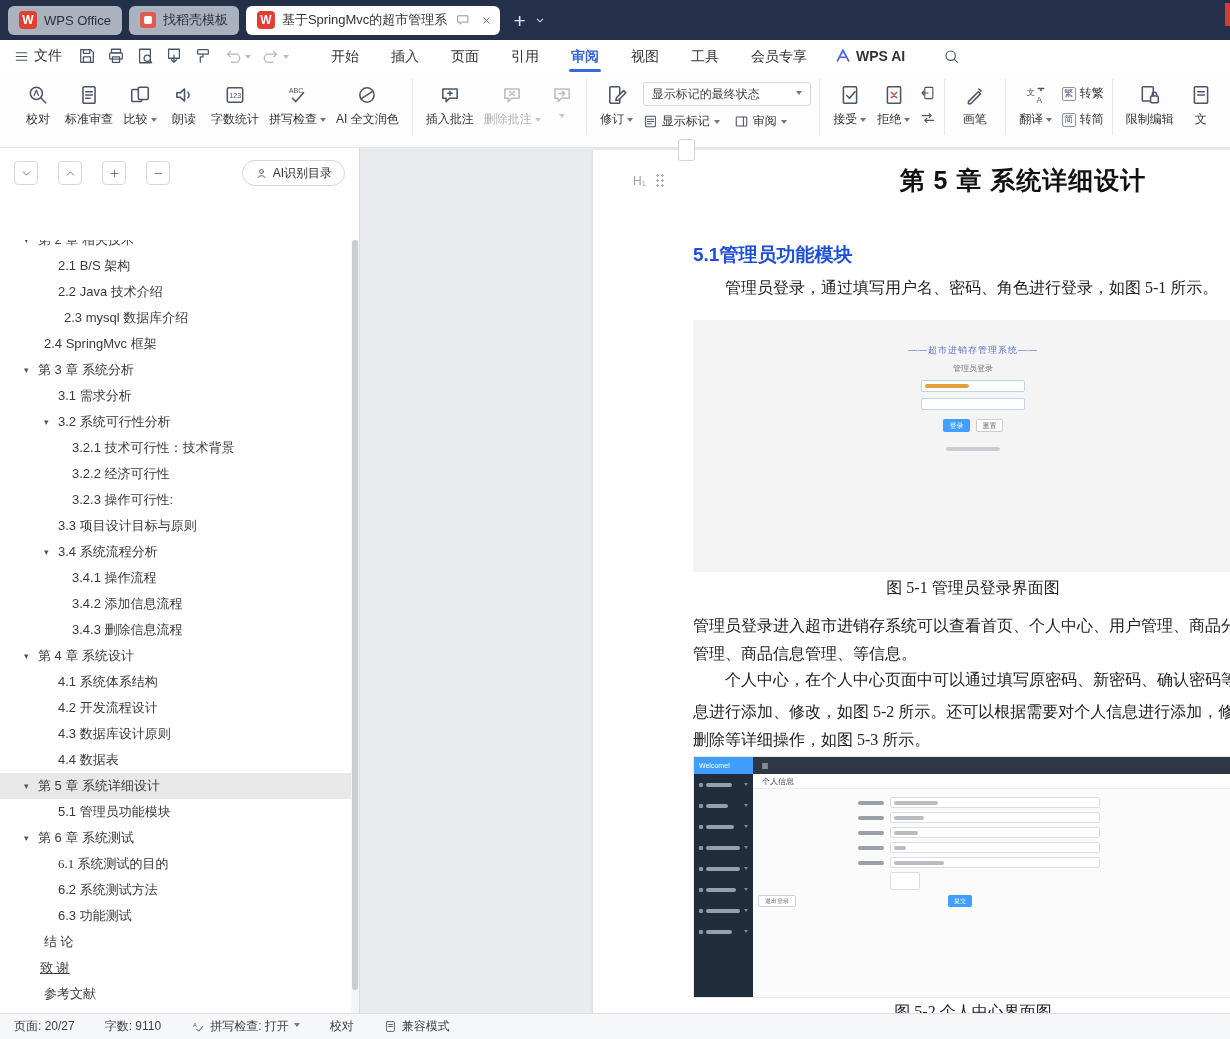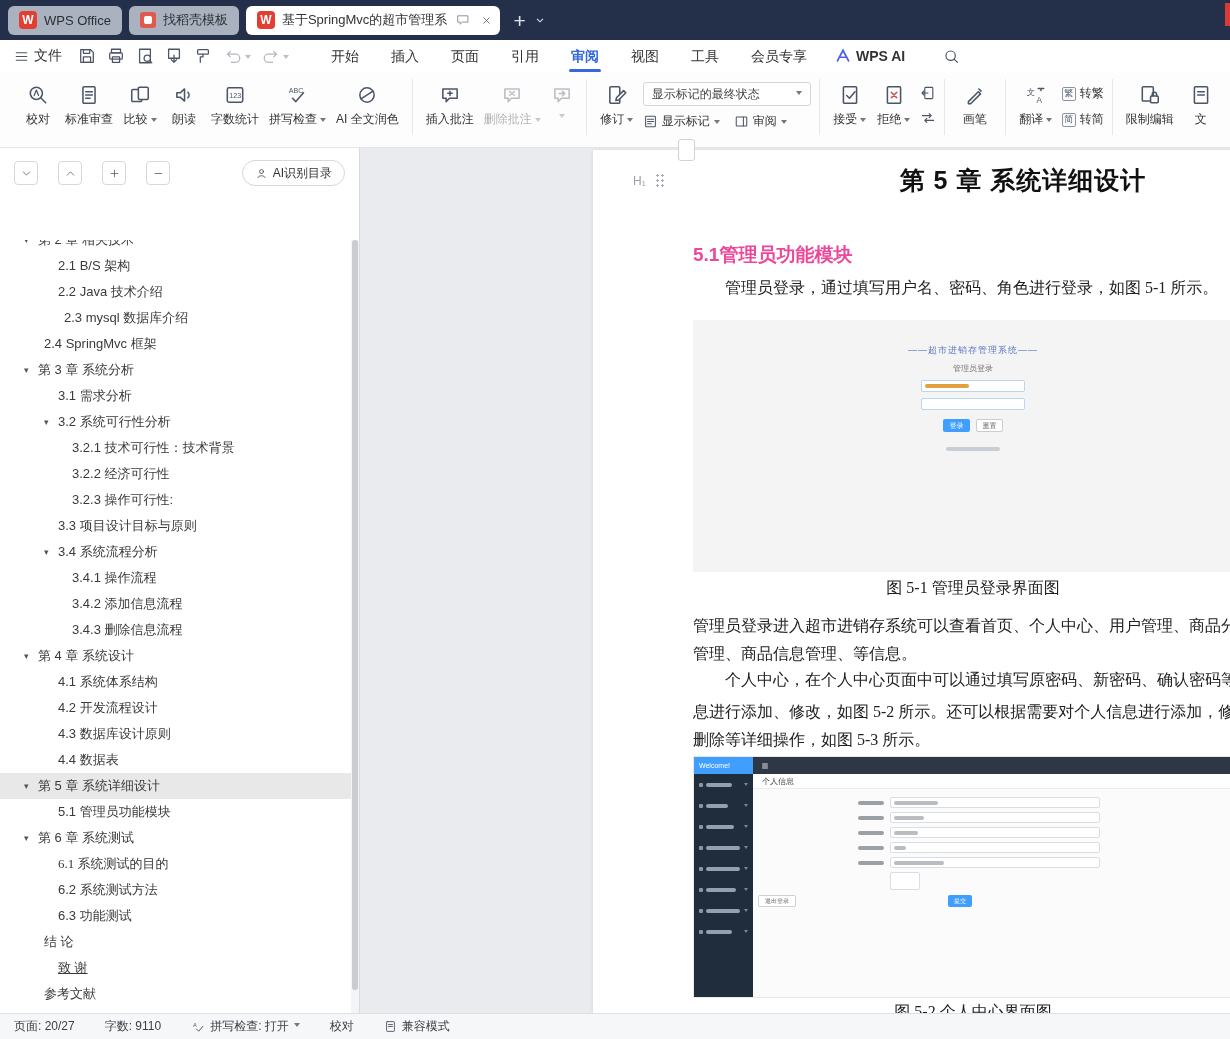--- a/index.html
+++ b/index.html
@@ -73,21 +73,21 @@
   .sb-scroll{position:absolute;top:92px;bottom:0;right:0;width:8px;background:#F3F4F5}
   .sb-thumb{position:absolute;top:0;left:1px;width:6px;height:750px;border-radius:3px;background:#C9CCD0;cursor:pointer}
 
   
   .doc-area{position:absolute;top:148px;left:360px;right:0;bottom:26px;background:#E9EBEF;overflow:hidden}
   .page{position:absolute;left:233px;top:2px;width:860px;height:880px;background:#fff;box-shadow:0 1px 4px rgba(0,0,0,.10)}
   .anchor-box{position:absolute;left:678px;top:139px;width:17px;height:22px;background:#fff;border:1px solid #D0D3D8;border-radius:3px;z-index:5}
   .hmark{position:absolute;left:40px;top:24px;font-size:12px;color:#98A0AA}
   .dots{position:absolute;left:62px;top:23px;width:11px;height:16px;background-image:radial-gradient(#A7ADB6 1.1px,transparent 1.2px);background-size:5px 5px}
   .chapter-title{position:absolute;top:14px;left:0;width:100%;text-align:center;font-size:25px;font-weight:bold;color:#111;letter-spacing:1px}
-  .h2{position:absolute;top:92px;left:100px;font-size:19px;font-weight:bold;color:#ec4899}
+  .h2{position:absolute;top:92px;left:100px;font-size:19px;font-weight:bold;color:#1d4ed8}
   .para{position:absolute;left:100px;font-size:16px;font-family:"Liberation Serif",serif;color:#222;white-space:nowrap}
   .p1{top:128px;padding-left:32px}
   .lines .line{height:28px;line-height:28px;font-size:16px;font-family:"Liberation Serif",serif;color:#222;white-space:nowrap}
   .p2{position:absolute;left:100px;top:462px}
   .p3a{top:520px;padding-left:32px}
   .p3b{position:absolute;left:100px;top:548px}
   .caption{position:absolute;left:100px;width:560px;text-align:center;font-size:16px;font-family:"Liberation Serif",serif;color:#222}
   .cap1{top:428px}
   .cap2{top:852px}
 
@@ -617,21 +617,21 @@
           <span class="toc-text">6.2 系统测试方法</span>
         </div>
         <div class="toc-row" style="padding-left: 44px;">
           <span class="toc-arrow">▾</span>
           <span class="toc-text">6.3 功能测试</span>
         </div>
         <div class="toc-row" style="padding-left: 30px;">
           <span class="toc-arrow">▾</span>
           <span class="toc-text">结 论</span>
         </div>
-        <div class="toc-row" style="padding-left: 44px; text-decoration: underline;">
+        <div class="toc-row" style="padding-left: 26px; text-decoration: underline;">
           <span class="toc-arrow">▾</span>
           <span class="toc-text">致 谢</span>
         </div>
         <div class="toc-row" style="padding-left: 30px;">
           <span class="toc-arrow">▾</span>
           <span class="toc-text">参考文献</span>
         </div>
       </div>
     <div class="sb-scroll">
       <div class="sb-thumb"></div>

